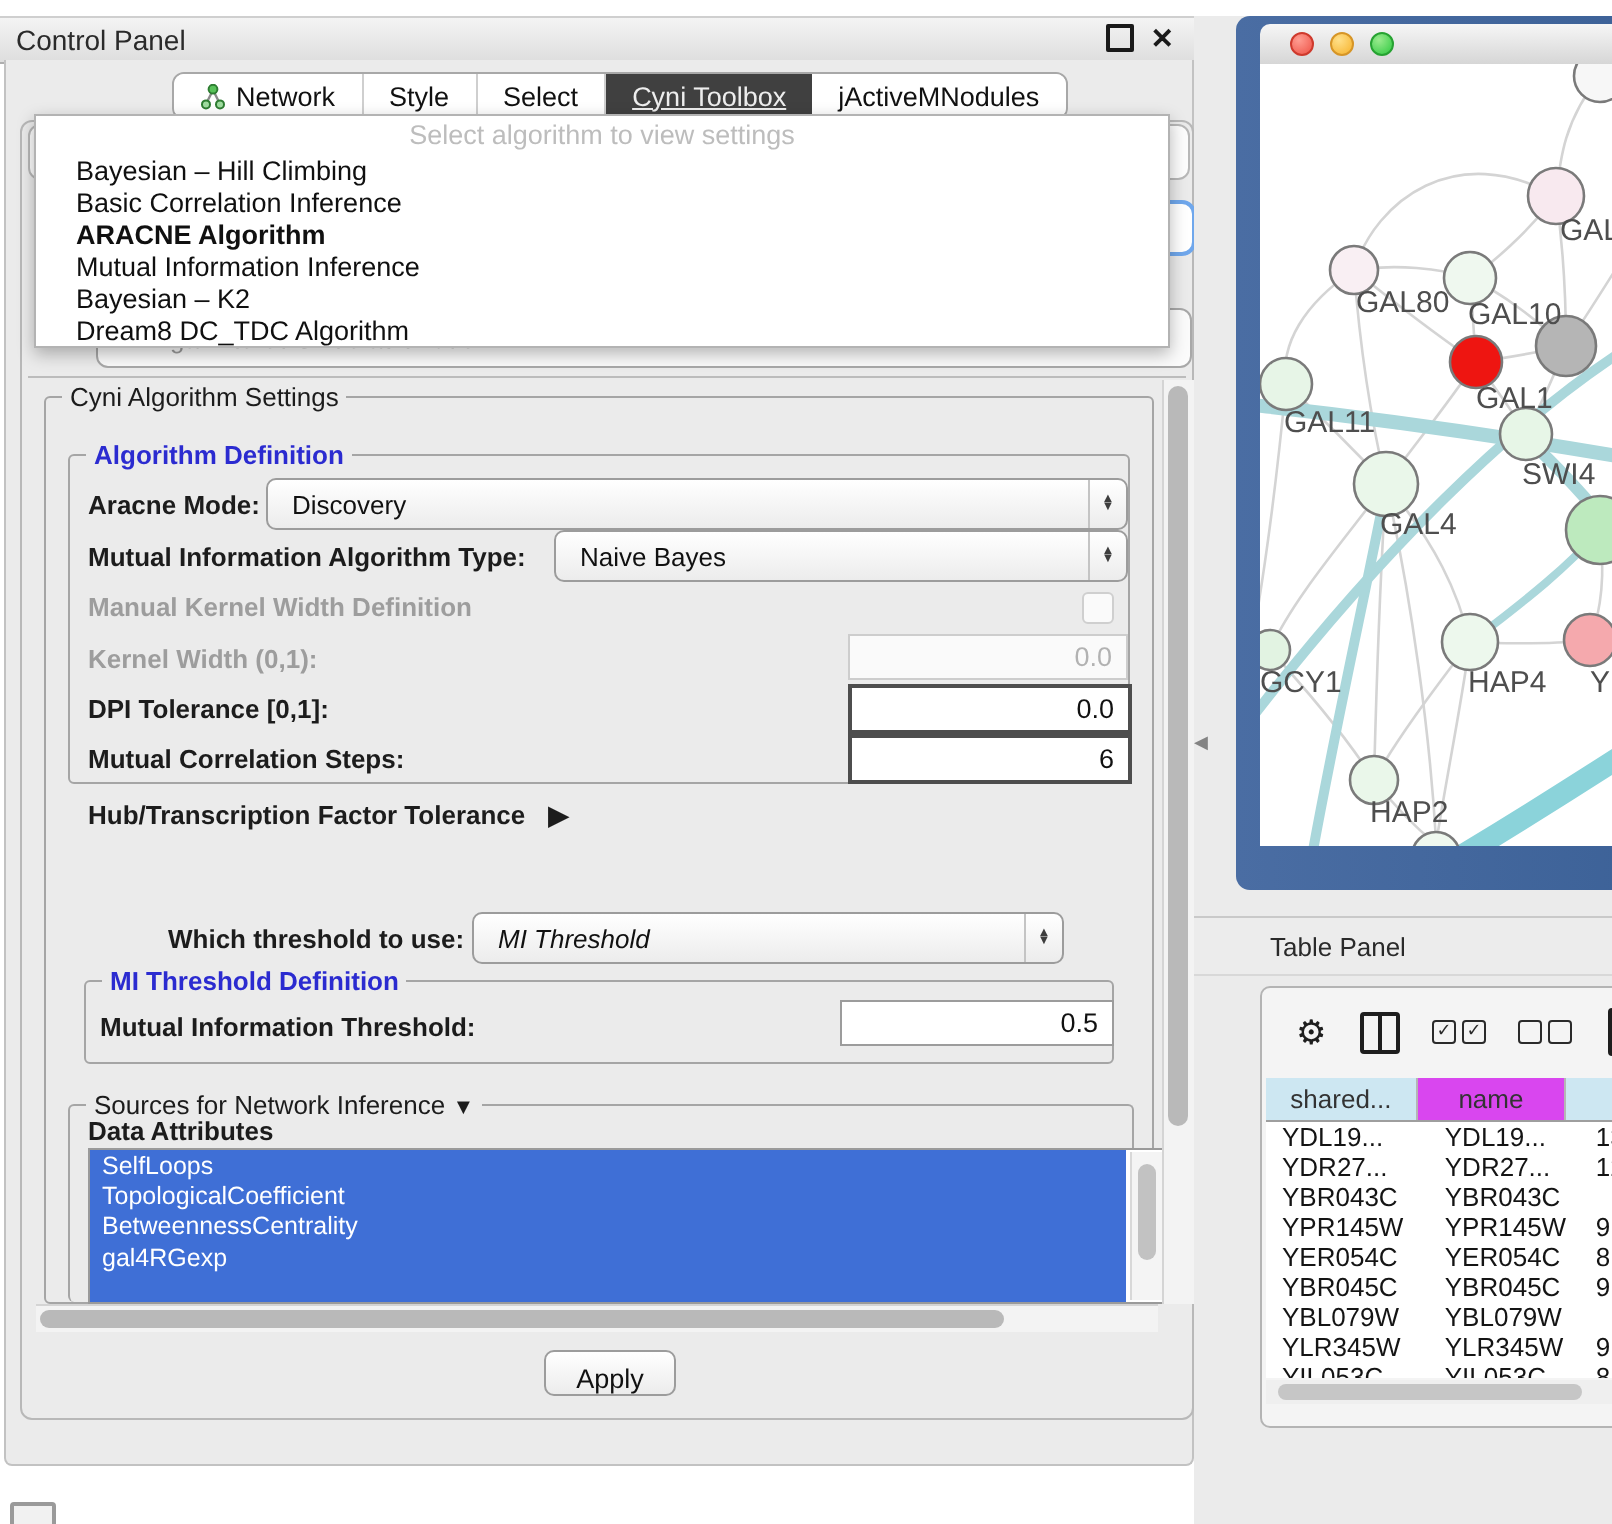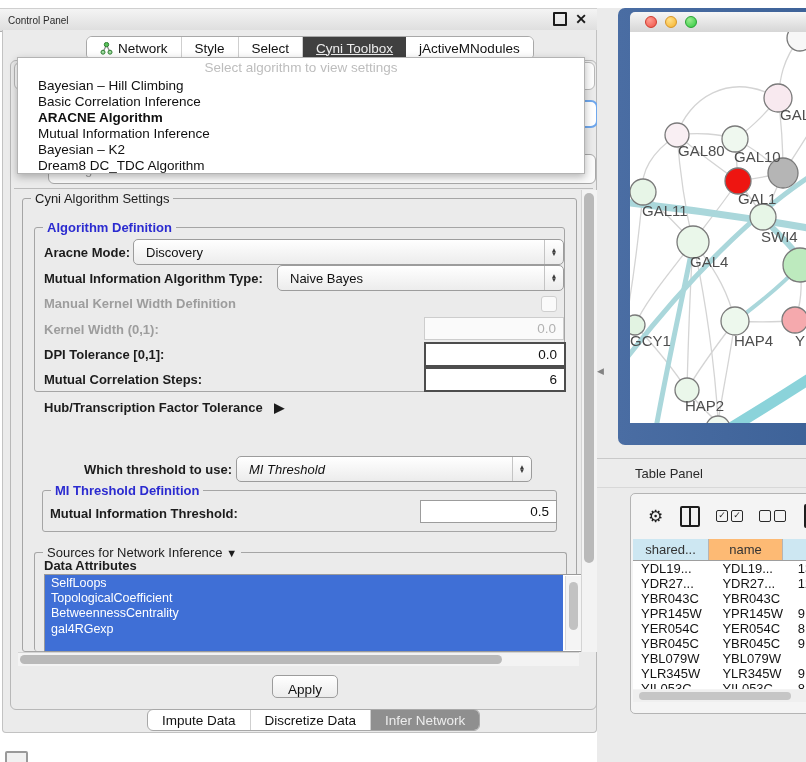--- a/index.html
+++ b/index.html
@@ -2,21 +2,21 @@
 <html><head>
 <meta charset="utf-8">
 <style>
   html,body{margin:0;padding:0;background:#fff;}
   #app{position:relative;width:806px;height:762px;overflow:hidden;background:#fff;
        font-family:"Liberation Sans",sans-serif;color:#1c1c1c;}
   .abs{position:absolute;}
   
   .titlebar{left:0;top:8px;width:597px;height:22px;background:linear-gradient(#f4f4f4,#dedede);
             border-top:1px solid #cfcfcf;border-bottom:1px solid #aeaeae;display:flex;align-items:center;}
-  .titlebar .t{font-size:10px;color:#2a2a2a;padding-left:8px;}
+  .titlebar .t{font-size:14px;color:#2a2a2a;padding-left:8px;}
   .win-btns{position:absolute;right:10px;top:3px;display:flex;gap:8px;align-items:center;}
   .float-ico{width:10px;height:10px;border:2px solid #1a1a1a;border-radius:1px;}
   .close-ico{font-size:14px;font-weight:bold;color:#1a1a1a;line-height:14px;}
   .panel-body{left:2px;top:30px;width:593px;height:702px;background:#ebebeb;border:1px solid #c2c2c2;
               border-top:none;border-radius:0 0 4px 4px;}
   
   .tabbar{left:86px;top:36px;height:22px;display:flex;align-items:stretch;background:#fff;
           border:1px solid #a8a8a8;border-radius:6px;overflow:hidden;}
   .tab{display:flex;align-items:center;gap:5px;padding:0 13px;font-size:13.5px;color:#111;
        border-right:1px solid #cfcfcf;background:#fff;}
@@ -101,21 +101,21 @@
   .colico:before{content:"";position:absolute;left:7px;top:0;bottom:0;width:2px;background:#1e1e1e;}
   .cbpair{display:flex;gap:3px;margin-left:16px;}
   .cb{width:10px;height:10px;border:1.5px solid #2a2a2a;border-radius:2px;font-size:9px;line-height:9px;
       color:#2a2a2a;text-align:center;}
   .docico{width:14px;height:20px;border:2px solid #1e1e1e;border-radius:2px;margin-left:18px;}
   .tbl{position:absolute;left:2px;top:45px;width:188px;height:150px;background:#fff;}
   .tbl-head{display:flex;height:21px;border-bottom:1px solid #9e9e9e;}
   .th{display:flex;align-items:center;justify-content:center;font-size:13px;color:#333;
       border-right:1px solid #b5b5b5;box-sizing:border-box;}
   .th.c1{width:80px;background:#cde7f2;}
-  .th.c2{width:78px;background:#fdba74;}
+  .th.c2{width:78px;background:#d946ef;}
   .th.c3{width:40px;background:#cde7f2;}
   .tbl-body{position:absolute;left:0;top:22px;width:188px;height:128px;overflow:hidden;}
   .tr{display:flex;height:15px;align-items:center;font-size:13px;color:#141414;}
   .td{overflow:hidden;white-space:nowrap;}
   .td.c1{width:74px;padding-left:8px;}
   .td.c2{width:72px;padding-left:10px;}
   .td.c3{width:24px;padding-left:6px;}
   .tp-hsb{position:absolute;left:2px;top:196px;width:186px;height:12px;background:#efefef;}
   .tp-hsb-thumb{position:absolute;left:6px;top:2px;width:152px;height:8px;background:#c6c6c6;border-radius:4px;}
   .mini-sq{left:5px;top:751px;width:19px;height:16px;border:2px solid #9a9a9a;background:#f1f1f1;border-radius:2px;}
@@ -265,31 +265,20 @@
     <div class="vsb-thumb"></div>
   </div>
   <div class="abs hsb">
     <div class="hsb-thumb"></div>
   </div>
 
   <div class="btn" style="left:272px;top:675px;width:64px;height:21px;align-items:flex-end;">
     <span>Apply</span>
   </div>
 
-  <div class="abs btabs">
-    <div class="btab">
-      <span>Impute Data</span>
-    </div>
-    <div class="btab">
-      <span>Discretize Data</span>
-    </div>
-    <div class="btab sel">
-      <span>Infer Network</span>
-    </div>
-  </div>
 
   <div class="abs mini-sq"></div>
 
   <div class="abs right-bg"></div>
   <span class="abs divider-arrow">◀</span>
 
   <div class="abs netwin">
     <div class="net-inner">
       <div class="net-title">
         <span class="tl r"></span>

